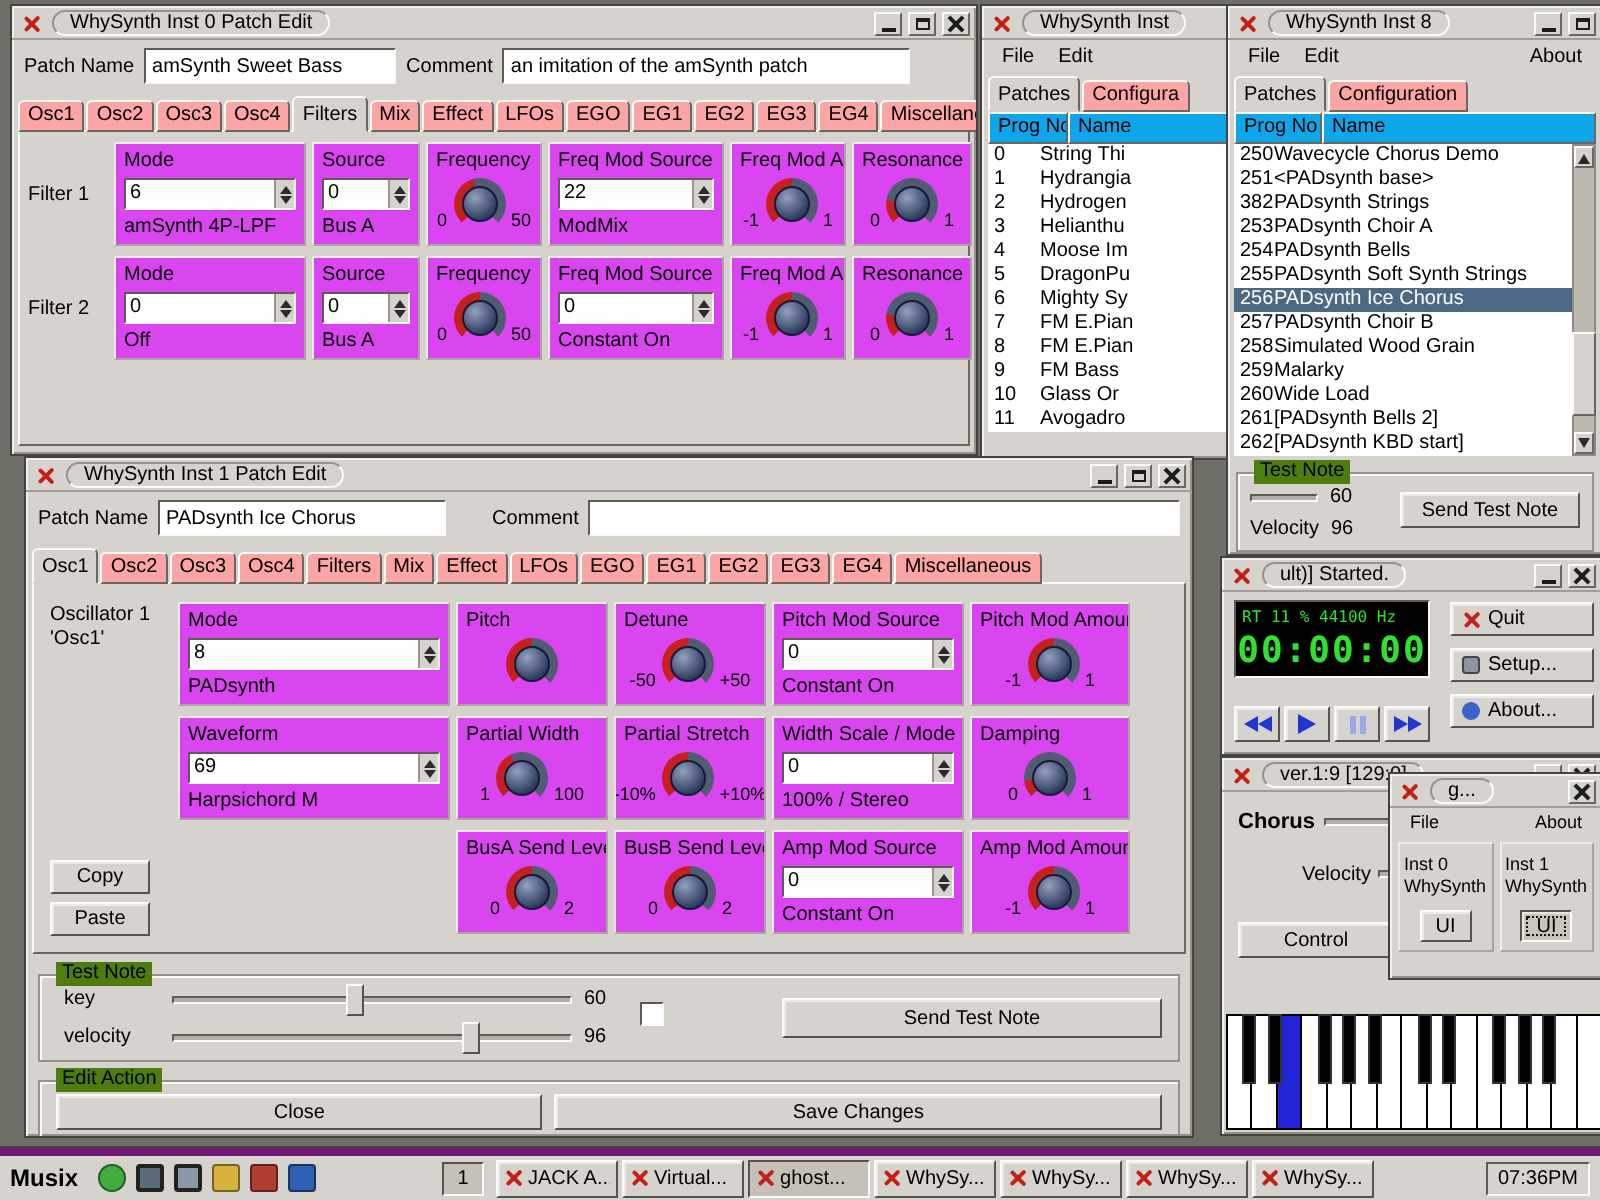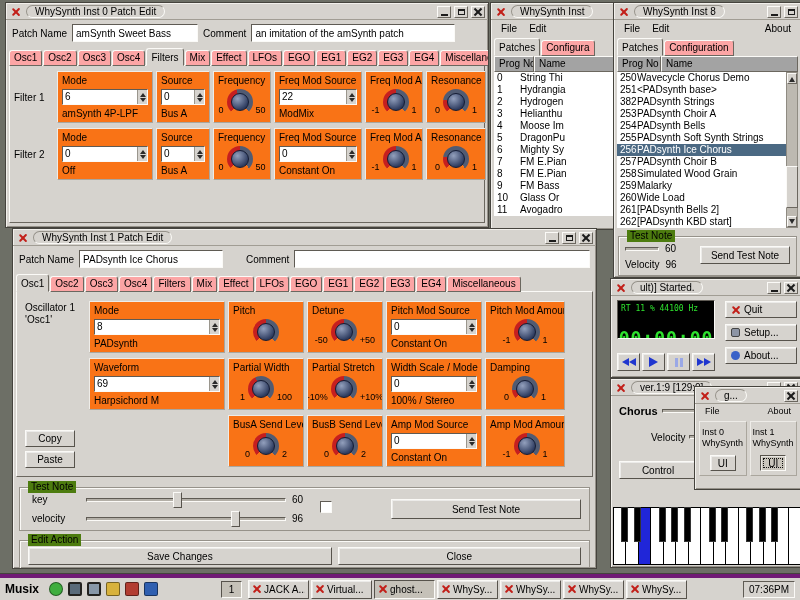--- a/index.html
+++ b/index.html
@@ -28,38 +28,38 @@
 .tab{font-size:10px;line-height:11px;padding:1px 4px;background:#fca5a5;border:1px solid;border-color:#fbfaf7 #6b675f #6b675f #fbfaf7;border-radius:3px 3px 0 0;margin-right:1px;white-space:nowrap;height:16px;flex:none}
 .tab.active{background:#d6d3ce;height:18px;border-bottom-color:#d6d3ce;padding-top:3px}
 .tab-panel{border:1px solid;border-color:#fbfaf7 #6b675f #6b675f #fbfaf7;margin:-1px 3px 3px;background:#d6d3ce;position:relative;z-index:1}
 .patch-row{display:flex;align-items:center;gap:5px;padding:4px 6px;height:26px}
 .lbl{font-size:10px;white-space:nowrap}
 .entry{background:#fff;border:1px solid;border-color:#5f5b54 #fbfaf7 #fbfaf7 #5f5b54;height:18px;font-size:10px;padding:2px 3px;white-space:nowrap;overflow:hidden;display:flex;align-items:center}
 .btn{background:#d6d3ce;border:1px solid;border-color:#fbfaf7 #57534c #57534c #fbfaf7;box-shadow:inset 1px 1px 0 rgba(255,255,255,.55);font-size:10px;display:flex;align-items:center;justify-content:center;white-space:nowrap;cursor:default}
 .btn.pressed{border-color:#57534c #fbfaf7 #fbfaf7 #57534c;background:#c5c1b8;box-shadow:none}
 .ctl-row{display:flex;gap:3px;margin:5px 4px;align-items:stretch}
 .row-label{width:40px;font-size:10px;display:flex;align-items:center;flex:none}
-.cell{background:#f97316;border:1px solid;border-color:#eeece8 #aaa69d #aaa69d #eeece8;padding:3px 4px 2px;min-height:52px;overflow:hidden;flex:none}
+.cell{background:#d946ef;border:1px solid;border-color:#eeece8 #aaa69d #aaa69d #eeece8;padding:3px 4px 2px;min-height:52px;overflow:hidden;flex:none}
 .cell.spacer{background:transparent;border-color:transparent}
 .cell-label{font-size:10px;white-space:nowrap;margin-bottom:3px}
 .cell-sub{font-size:10px;white-space:nowrap;margin-top:3px}
 .spin{display:flex;height:16px;background:#fff;border:1px solid;border-color:#5f5b54 #fbfaf7 #fbfaf7 #5f5b54;align-items:stretch}
 .spin-val{flex:1;font-size:10px;padding:1px 2px;overflow:hidden}
 .spin-btns{width:10px;border-left:1px solid #9a968d;display:flex;flex-direction:column;align-items:center;justify-content:center;background:#d6d3ce}
 .spin-up{width:0;height:0;border:3px solid transparent;border-bottom:4px solid #2b2b2b;margin-bottom:1px}
 .spin-down{width:0;height:0;border:3px solid transparent;border-top:4px solid #2b2b2b}
 .knob-wrap{display:flex;align-items:flex-end;justify-content:center;gap:3px;margin-top:2px}
 .kmm{font-size:9px;line-height:10px;white-space:nowrap}
 .knob{width:26px;height:26px;border-radius:50%;position:relative;flex:none}
 .knob::after{content:"";position:absolute;inset:4px;border-radius:50%;background:radial-gradient(circle at 35% 30%,#93a0bd,#2e3c60 72%);border:1px solid #141c35}
 #win1 .c0{width:96px}#win1 .c1{width:54px}#win1 .c2{width:58px}#win1 .c3{width:88px}#win1 .c4{width:58px}#win1 .c5{width:60px}
 #win4 .c0{width:136px}#win4 .c1{width:76px}#win4 .c2{width:76px}#win4 .c3{width:96px}#win4 .c4{width:80px}
 .table-wrap{margin:0 3px;position:relative}
 .thead{display:flex}
-.th{background:#a3a3a3;border:1px solid;border-color:#fbfaf7 #6b675f #6b675f #fbfaf7;font-size:10px;padding:1px 4px;height:16px;white-space:nowrap;overflow:hidden}
+.th{background:#0ea5e9;border:1px solid;border-color:#fbfaf7 #6b675f #6b675f #fbfaf7;font-size:10px;padding:1px 4px;height:16px;white-space:nowrap;overflow:hidden}
 .th.grow{flex:1}
 .plist{background:#fff;overflow:hidden;position:relative}
 .prow{display:flex;height:12px;line-height:12px;font-size:10px;white-space:nowrap}
 .prow.selected{background:#4b6983;color:#fff}
 .pc1{flex:none;padding-left:3px}
 .pc2{flex:1;overflow:hidden}
 #win2 .pc1{width:26px}
 #win3 .pc1{width:20px}
 .sbar{position:absolute;width:12px;background:#bdb9b1;border:1px solid #8f8b82;display:flex;flex-direction:column}
 .sb-btn{height:11px;background:#d6d3ce;border:1px solid;border-color:#fbfaf7 #6b675f #6b675f #fbfaf7;display:flex;align-items:center;justify-content:center;flex:none}
@@ -82,21 +82,21 @@
 .tn-frame{margin:10px 6px 0;height:44px}
 .tn-row{display:flex;align-items:center;gap:6px;margin:4px 0 0 12px;height:15px}
 .tn-lbl{width:48px;font-size:10px}
 .tn-val{font-size:10px}
 .send-btn{position:absolute;right:8px;top:11px;width:190px;height:20px}
 .ea-frame{margin:9px 6px 4px;height:32px}
 .ea-row{display:flex;gap:6px;padding:6px 8px 0}
 .ea-row .btn{height:18px}
 .lcd{background:#000;border:1px solid;border-color:#5f5b54 #fbfaf7 #fbfaf7 #5f5b54;color:#2ee22e;overflow:hidden}
 .lcd-line1{font-family:"DejaVu Sans Mono",monospace;font-size:8px;white-space:nowrap;padding:3px 3px 0}
-.lcd-time{font-family:"DejaVu Sans Mono",monospace;font-weight:bold;font-size:18px;text-align:center;letter-spacing:1px;margin-top:14px}
+.lcd-time{font-family:"DejaVu Sans Mono",monospace;font-weight:bold;font-size:18px;text-align:center;letter-spacing:1px;margin-top:2px}
 .tbtn{width:23px;height:18px}
 .t-play{width:0;height:0;border-left:9px solid #2036cf;border-top:5px solid transparent;border-bottom:5px solid transparent}
 .t-ff,.t-rew{display:flex}
 .t-ff i{width:0;height:0;border-left:7px solid #2036cf;border-top:4px solid transparent;border-bottom:4px solid transparent;display:block}
 .t-rew i{width:0;height:0;border-right:7px solid #2036cf;border-top:4px solid transparent;border-bottom:4px solid transparent;display:block}
 .t-pause{display:flex;gap:2px}
 .pbar{width:3px;height:9px;background:#9aa8e6;display:block}
 .q-btn{position:absolute;left:114px;width:72px;height:17px;justify-content:flex-start;gap:4px;padding:0 5px}
 .setup-icon{width:9px;height:9px;background:#8d95a5;border:1px solid #444;border-radius:2px;flex:none}
 .about-icon{width:9px;height:9px;border-radius:50%;background:#3a62c8;flex:none}
@@ -687,22 +687,22 @@
         <div class="slider-handle" style="left: 75%;"></div>
       </div>
       <span class="tn-val">96</span>
     </div>
     <div class="checkbox" style="position:absolute;left:300px;top:13px"></div>
     <div class="btn send-btn">Send Test Note</div>
   </div>
   <div class="frame ea-frame">
     <span class="frame-label">Edit Action</span>
     <div class="ea-row">
+      <div class="btn" style="flex:1">Close</div>
       <div class="btn" style="flex:1.25">Save Changes</div>
-      <div class="btn" style="flex:1">Close</div>
     </div>
   </div>
 </div>
 
 <div class="window" id="win5" style="left:610px;top:278px;width:192px;height:100px;z-index:3">
   <div class="titlebar">
     <div class="tb-close">
         <span class="xicon"></span>
       </div>
     <div class="tb-title">ult)] Started.</div>

